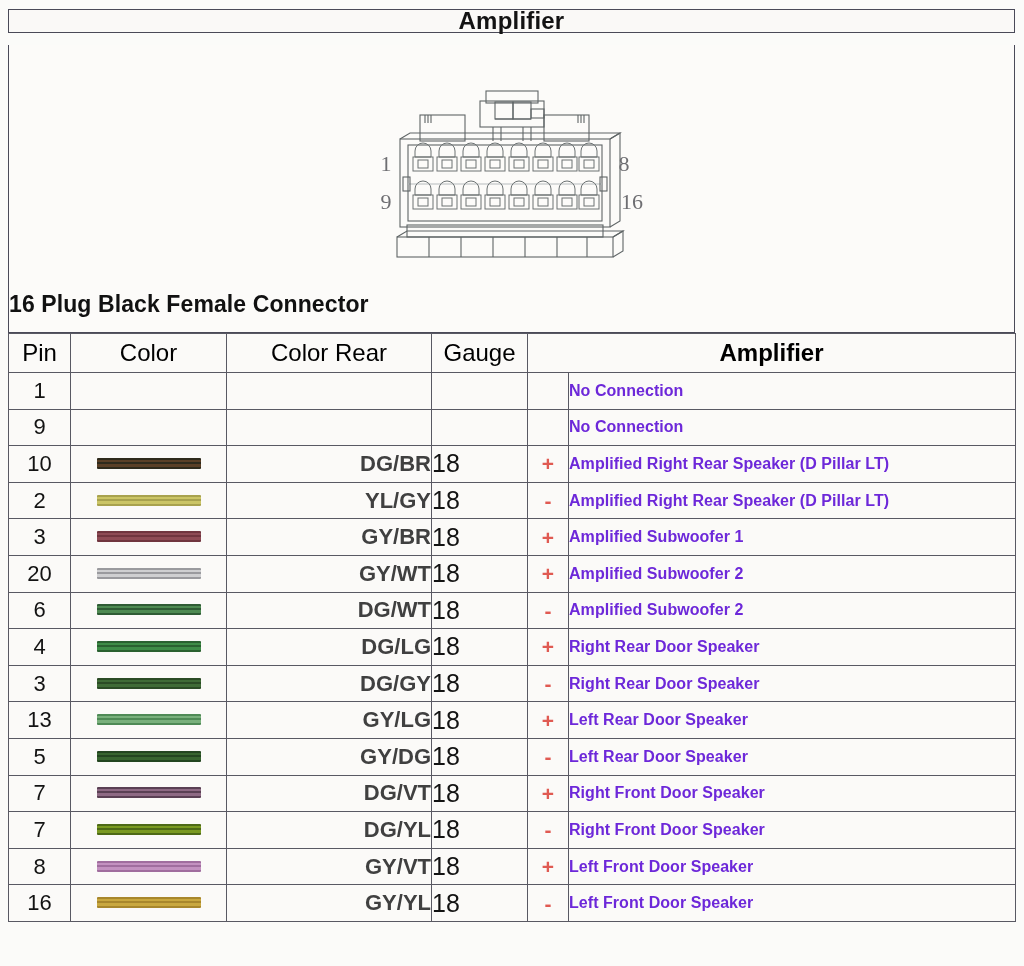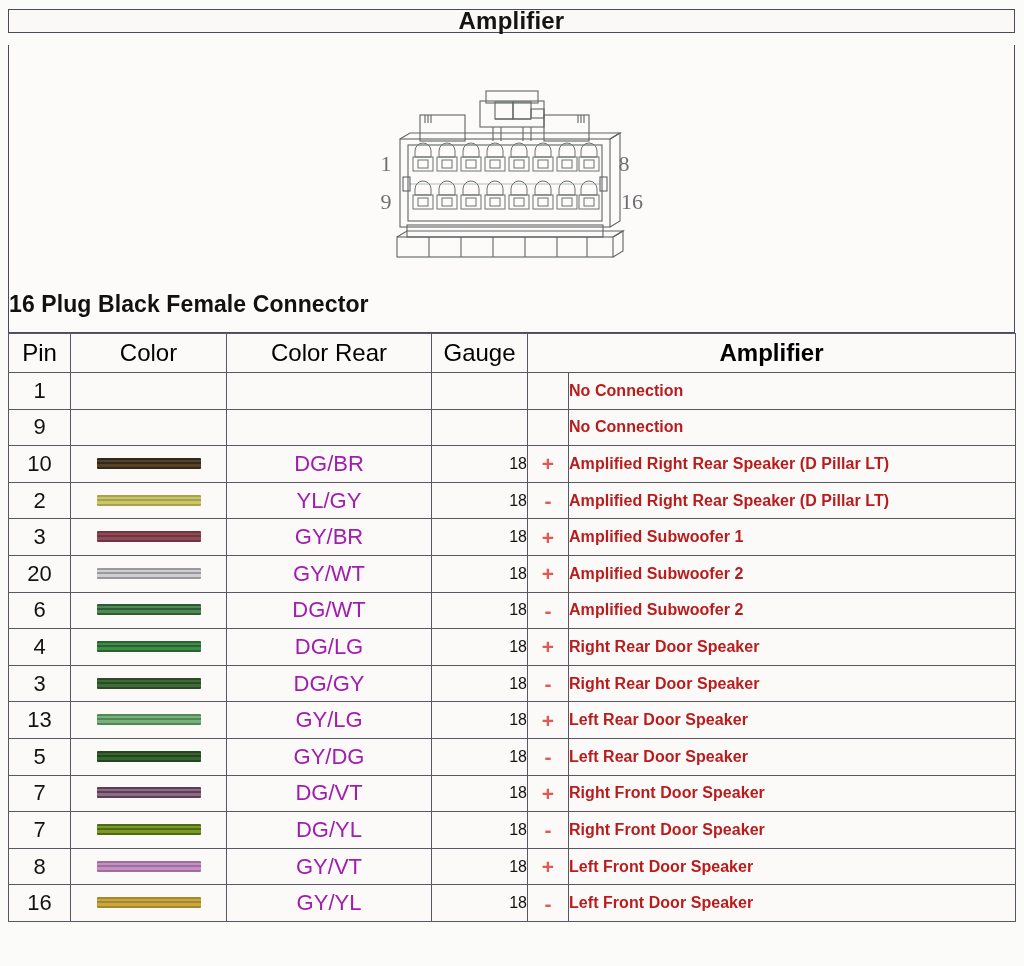--- a/index.html
+++ b/index.html
@@ -118,45 +118,46 @@
 
   tbody tr { height: 36.6px; }
 
   td.pin-cell {
     text-align: center;
     vertical-align: middle;
     font-size: 22px;
     color: #131313;
   }
   td.code-cell {
-    text-align: center;
+    text-align: right;
     vertical-align: middle;
     font-size: 22px;
-    color: #a21caf;
+    color: #404040;
+    font-weight: bold;
   }
   td.gauge-cell {
-    text-align: right;
-    vertical-align: middle;
-    font-size: 16px;
+    text-align: left;
+    vertical-align: middle;
+    font-size: 25px;
     color: #131313;
   }
   td.pol-cell {
     text-align: center;
     vertical-align: middle;
     font-size: 21px;
     font-weight: bold;
     color: #e05a52;
     line-height: 1;
   }
   td.func-cell {
     padding-left: 9px;
     vertical-align: middle;
     font-size: 16px;
     font-weight: bold;
-    color: #b91c1c;
+    color: #6d28d9;
     letter-spacing: 0.05px;
   }
   td.swatch-cell {
     text-align: center;
     vertical-align: middle;
   }
   .swatch {
     display: inline-block;
     width: 104px;
     height: 11px;

